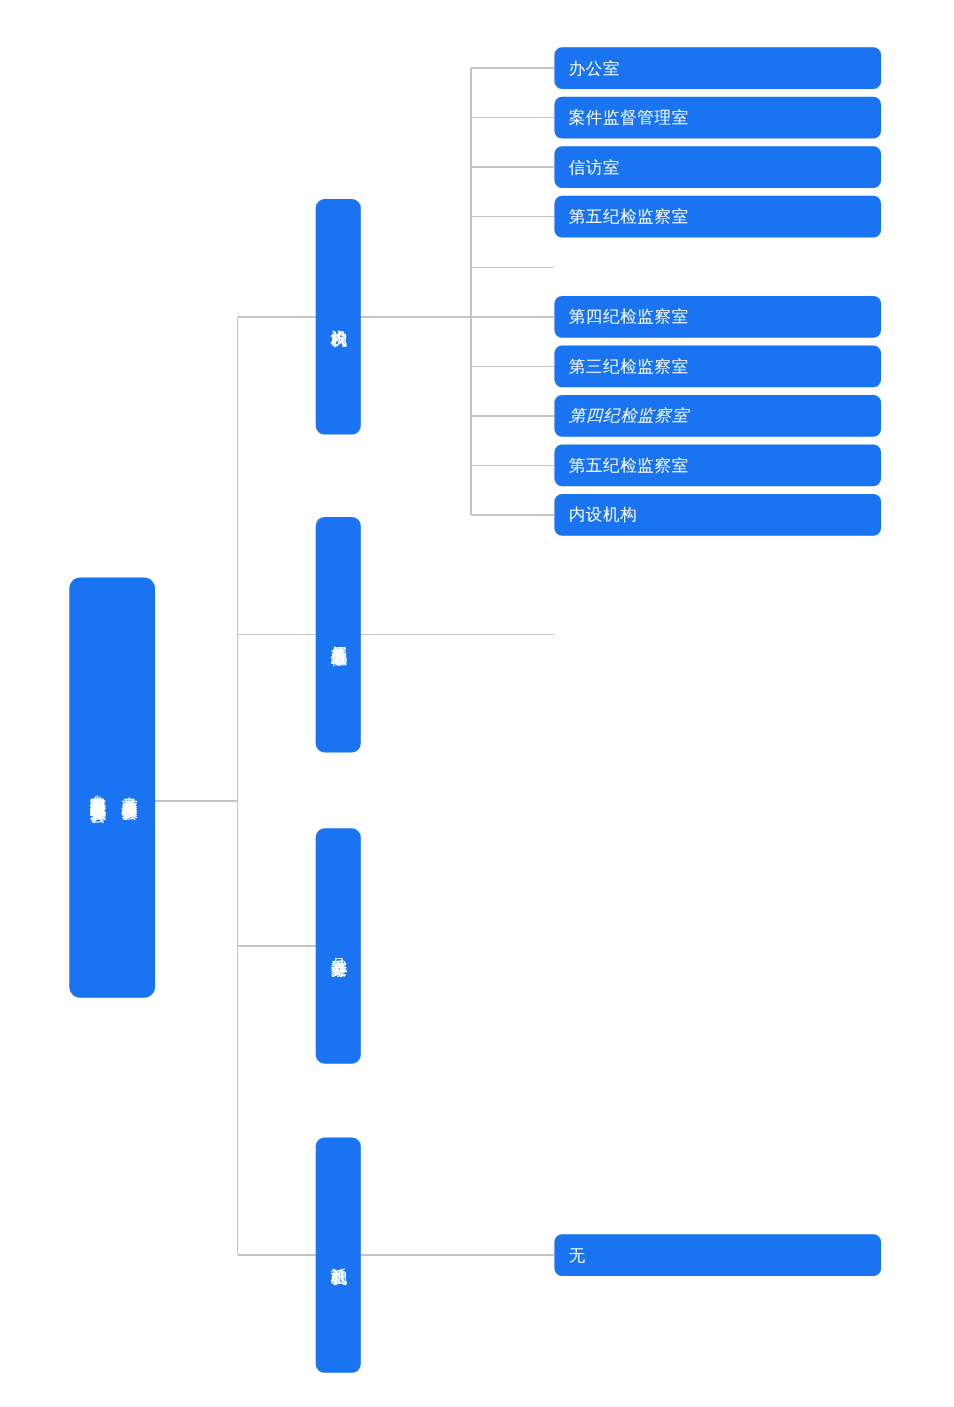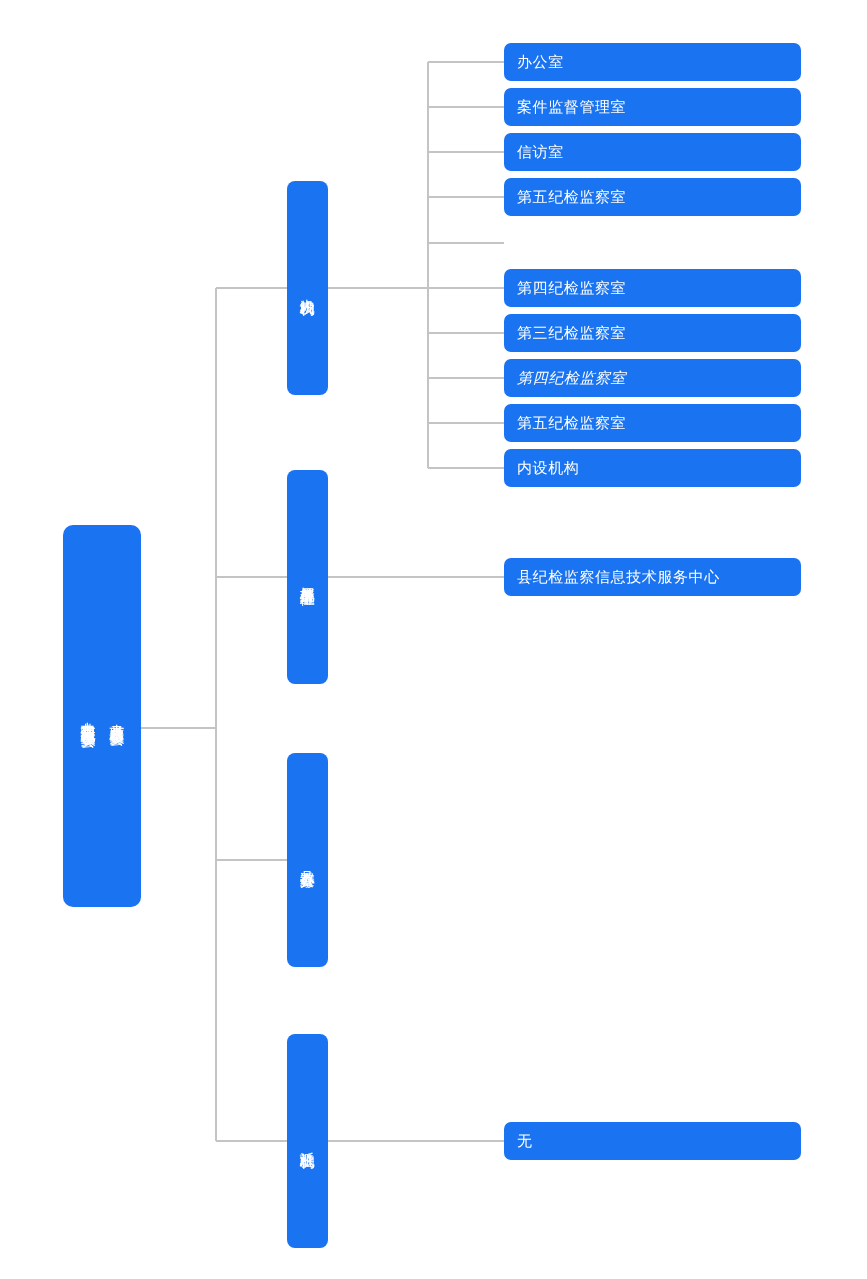--- a/index.html
+++ b/index.html
@@ -171,21 +171,18 @@
   <div class="node node-leaf" style="top:359px;font-style:italic;">
     <span class="htext">第四纪检监察室</span>
   </div>
   <div class="node node-leaf" style="top:404px;">
     <span class="htext">第五纪检监察室</span>
   </div>
   <div class="node node-leaf" style="top:449px;">
     <span class="htext">内设机构</span>
   </div>
 
-  <div class="node node-leaf" style="top:558px;">
-    <span class="htext">县纪检监察信息技术服务中心</span>
-  </div>
 
   <div class="node node-leaf" style="top:1122px;">
     <span class="htext">无</span>
   </div>
 
 </div>
 
 </body></html>

